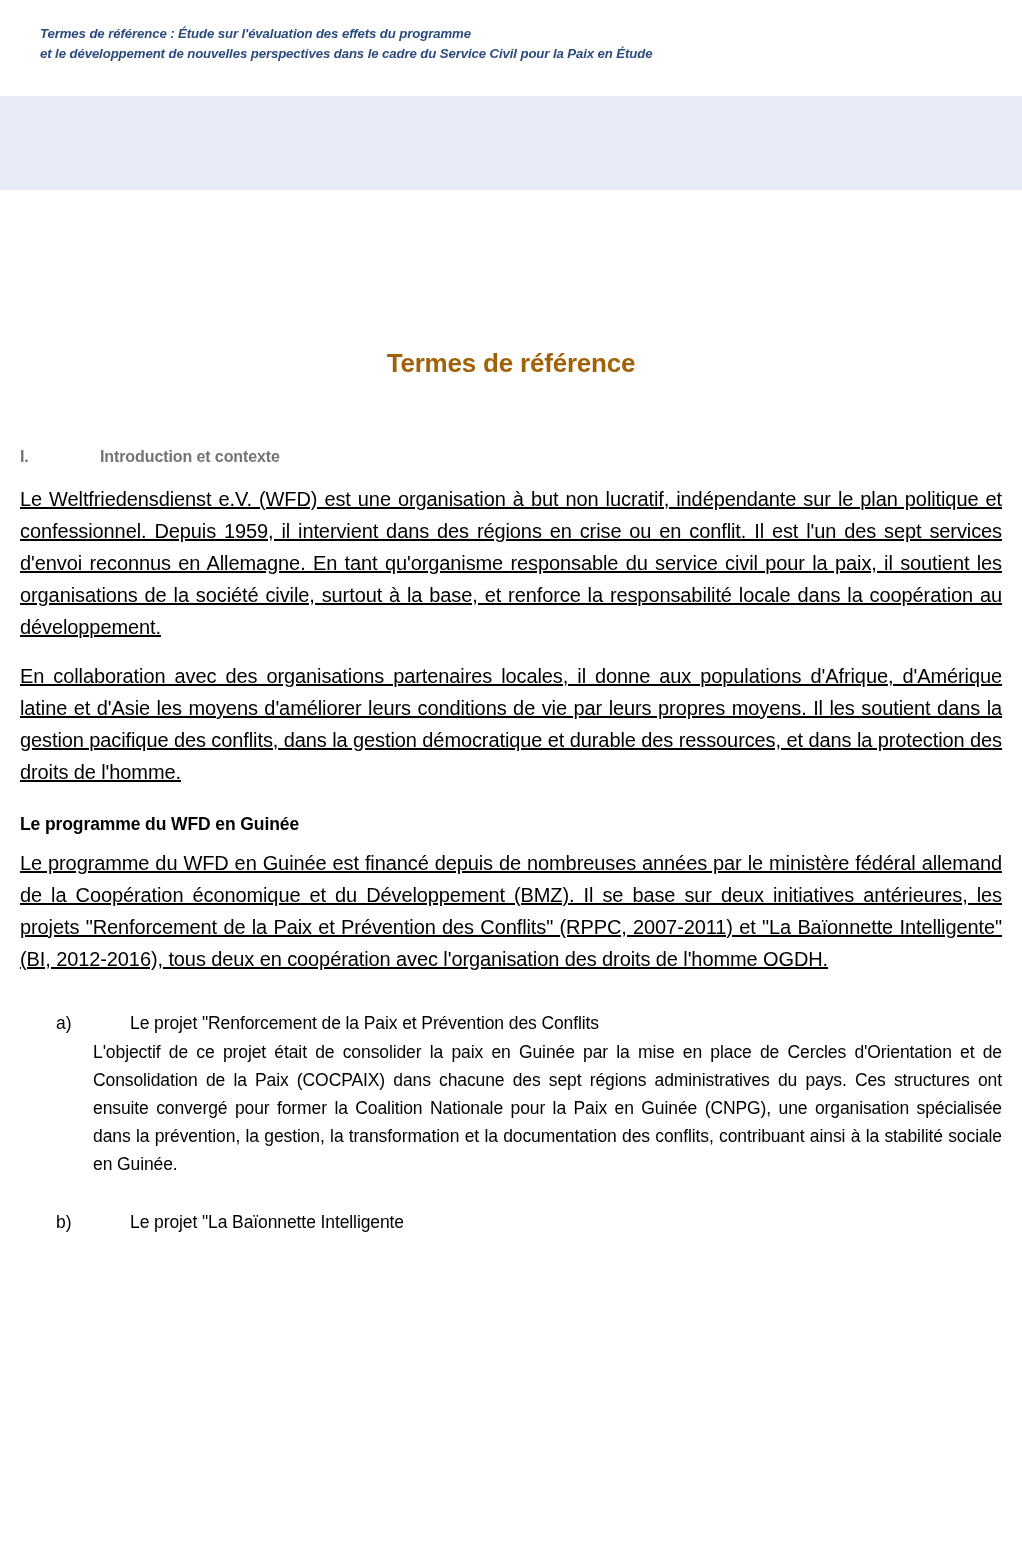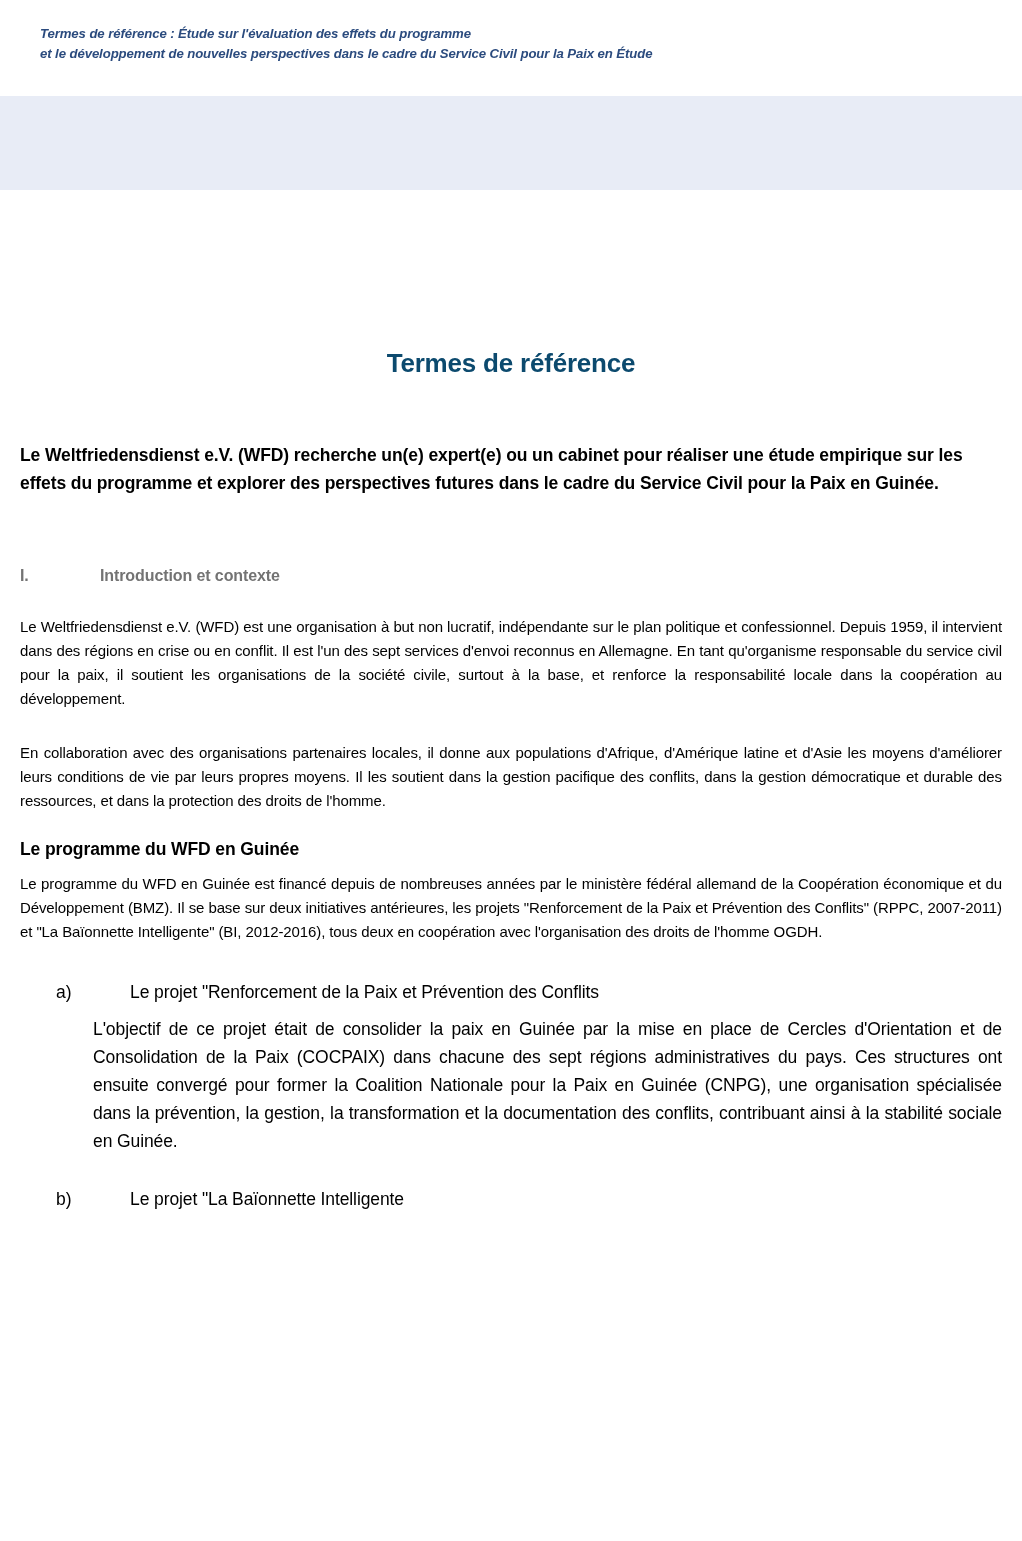--- a/index.html
+++ b/index.html
@@ -95,21 +95,21 @@
     position: absolute;
     left: 20px;
     top: 348px;
     width: 982px;
   }
 
   .doc-title {
     text-align: center;
     font-size: 26px;
     font-weight: bold;
-    color: #0c4a6e;
+    color: #a16207;
     margin: 0;
     letter-spacing: -0.2px;
   }
 
   .doc-subtitle {
     text-align: center;
     font-size: 17.5px;
     font-weight: bold;
     line-height: 1.45;
     margin: 73px 0 0 0;
@@ -132,25 +132,26 @@
     font-size: 16px;
     font-weight: bold;
     letter-spacing: -0.1px;
   }
   .section-heading .num {
     display: inline-block;
     width: 80px;
   }
 
   p.body-text {
-    font-size: 15px;
+    font-size: 20px;
     line-height: 1.60;
-    margin: 30px 0 0 0;
+    margin: 17px 0 0 0;
     text-align: justify;
     letter-spacing: -0.1px;
+    text-decoration: underline;
   }
   p.body-text.tight { margin-top: 12px; }
 
   .sub-heading {
     font-size: 17.5px;
     font-weight: bold;
     margin: 26px 0 0 0;
     letter-spacing: -0.1px;
   }
 
@@ -163,21 +164,21 @@
     line-height: 1.60;
     text-indent: -37px;
     padding-left: 37px;
     letter-spacing: -0.1px;
   }
   .list-item-title .marker { display: inline-block; width: 37px; }
   .list-item-body {
     font-size: 17.5px;
     line-height: 1.60;
     text-align: justify;
-    margin-top: 9px;
+    margin-top: 1px;
     letter-spacing: -0.1px;
   }
   .list-block.second { margin-top: 30px; }
 </style>
 </head>
 <body>
 
 <div class="page">
 
   <div class="running-header">
@@ -186,21 +187,20 @@
   </div>
 
   <div class="banner-band"></div>
 
 
   <div class="content">
 
     <h1 class="doc-title">Termes de référence</h1>
 
 
-    <div class="lead-paragraph">Le Weltfriedensdienst e.V. (WFD) recherche un(e) expert(e) ou un cabinet pour réaliser une étude empirique sur les effets du programme et explorer des perspectives futures dans le cadre du Service Civil pour la Paix en Guinée.</div>
 
     <div class="section-heading">
       <span class="num">I.</span><span>Introduction et contexte</span>
     </div>
 
     <p class="body-text">Le Weltfriedensdienst e.V. (WFD) est une organisation à but non lucratif, indépendante sur le plan politique et confessionnel. Depuis 1959, il intervient dans des régions en crise ou en conflit. Il est l'un des sept services d'envoi reconnus en Allemagne. En tant qu'organisme responsable du service civil pour la paix, il soutient les organisations de la société civile, surtout à la base, et renforce la responsabilité locale dans la coopération au développement.</p>
 
     <p class="body-text">En collaboration avec des organisations partenaires locales, il donne aux populations d'Afrique, d'Amérique latine et d'Asie les moyens d'améliorer leurs conditions de vie par leurs propres moyens. Il les soutient dans la gestion pacifique des conflits, dans la gestion démocratique et durable des ressources, et dans la protection des droits de l'homme.</p>
 
     <div class="sub-heading">Le programme du WFD en Guinée</div>

